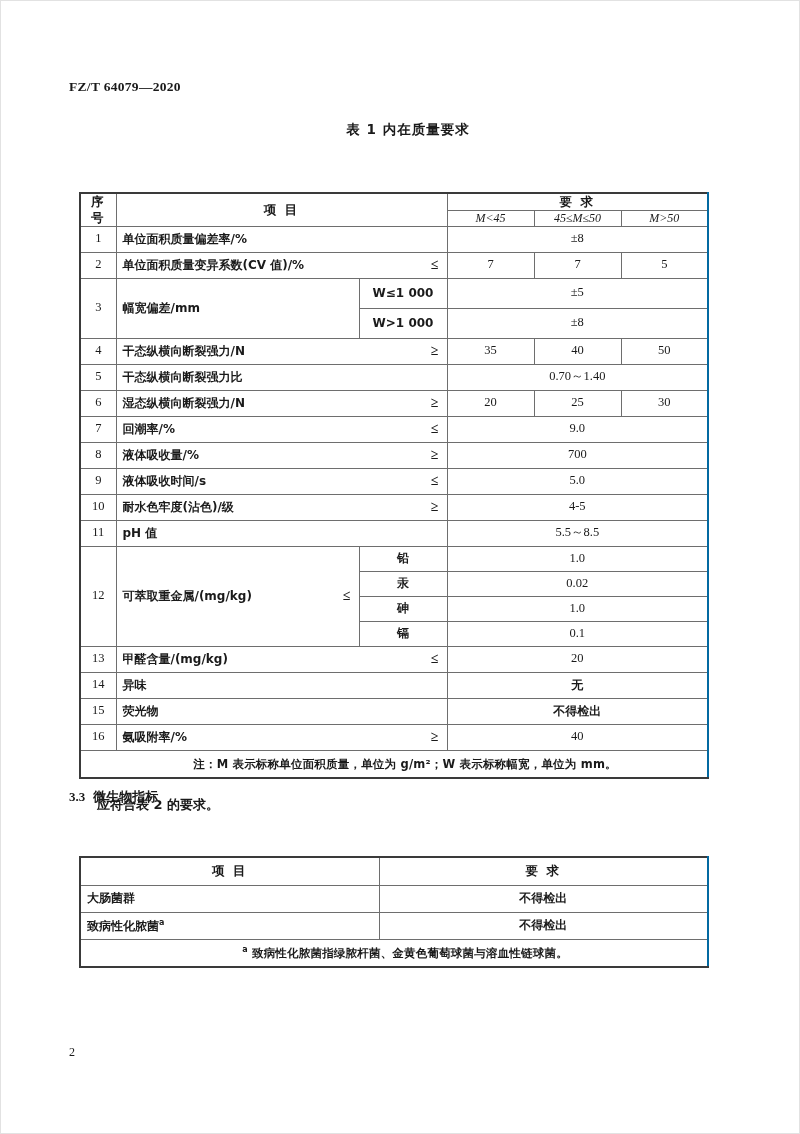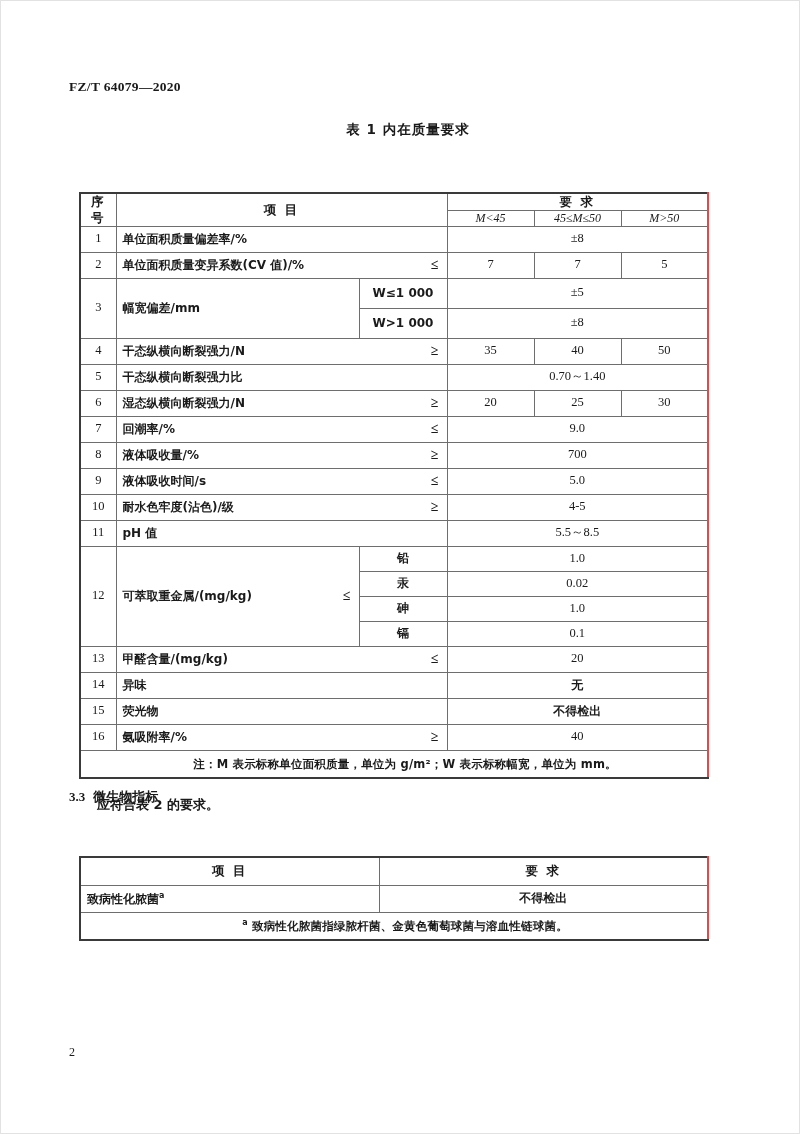--- a/index.html
+++ b/index.html
@@ -62,21 +62,21 @@
   }
   table.doc-table td {
     border: 1px solid #6e6e6e;
     padding: 0 6px;
     vertical-align: middle;
     line-height: 1.25;
   }
   table.doc-table .outer-top { border-top: 2px solid #3a3a3a; }
   table.doc-table .outer-bot { border-bottom: 2px solid #3a3a3a; }
   table.doc-table .outer-l { border-left: 2px solid #3a3a3a; }
-  table.doc-table .outer-r { border-right: 2px solid #ef4444; }
+  table.doc-table .outer-r { border-right: 2px solid #0369a1; }
 
   .c { text-align: center; }
   .l { text-align: left; }
   .cn { font-family: "DejaVu Sans", sans-serif; font-weight: bold; font-size: 12px; }
   .num { font-family: "Liberation Serif", serif; font-size: 12.5px; }
   .ital { font-style: italic; font-family: "Liberation Serif", serif; }
   .hdr { font-family: "DejaVu Sans", sans-serif; font-weight: bold; font-size: 12.5px; letter-spacing: 2px; }
 
   .itemcell {
     position: relative;
@@ -289,20 +289,24 @@
     <colgroup>
         <col style="width:299px">
         <col style="width:329px">
       </colgroup>
     <tbody>
       <tr style="height:28px">
         <td class="c outer-top outer-l hdr">项  目</td>
         <td class="c outer-top outer-r hdr">要  求</td>
       </tr>
       <tr style="height:27px">
+        <td class="l cn itemcell outer-l"><span>大肠菌群</span><span class="op"></span></td>
+        <td class="c cn outer-r">不得检出</td>
+      </tr>
+      <tr style="height:27px">
         <td class="l cn itemcell outer-l"><span>致病性化脓菌</span><sup>a</sup><span class="op"></span></td>
         <td class="c cn outer-r">不得检出</td>
       </tr>
       <tr style="height:28px">
         <td colspan="2" class="note-cell outer-l outer-r outer-bot"><sup>a</sup>&nbsp;<span>致病性化脓菌指绿脓杆菌、金黄色葡萄球菌与溶血性链球菌。</span></td>
       </tr>
     </tbody>
   </table>
 
   <div class="page-num">2</div>

